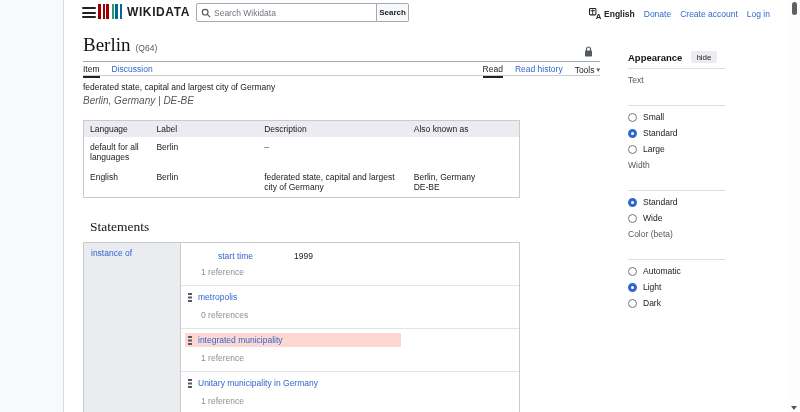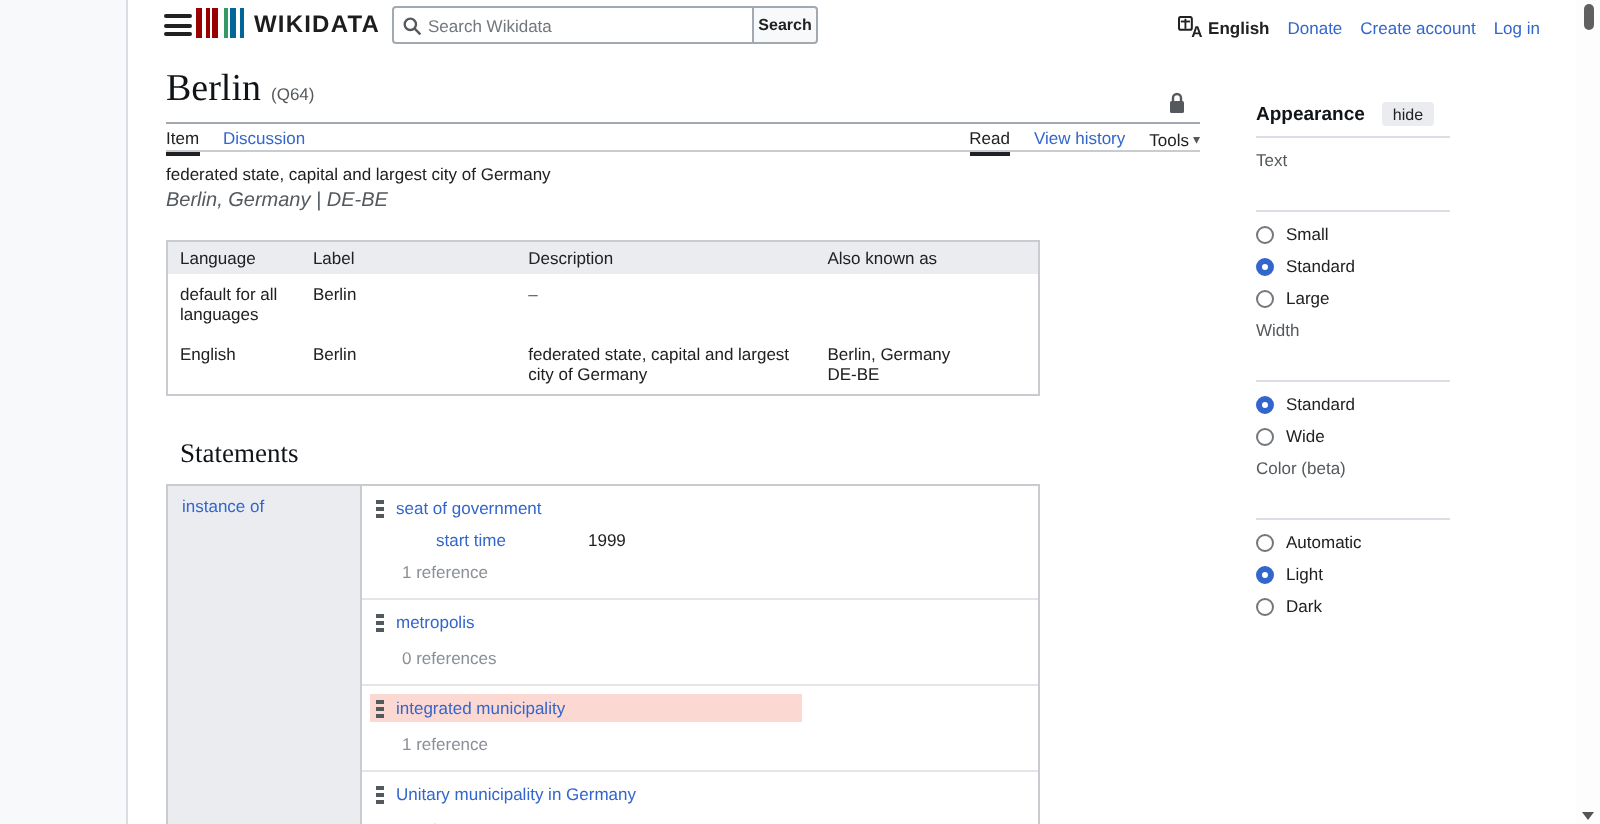--- a/index.html
+++ b/index.html
@@ -145,21 +145,21 @@
     </svg>
   </div>
 
   <div class="tabs-row">
     <div class="tabs-left">
       <span class="tab active">Item</span>
       <a class="tab">Discussion</a>
     </div>
     <div class="tabs-right">
       <span class="tab active">Read</span>
-      <a class="tab">View history</a>
+      <a class="tab">Read history</a>
       <span class="tab tab-tools">
         <span>Tools</span>
         <span class="chev">▾</span>
       </span>
     </div>
   </div>
 
   <div class="desc1">federated state, capital and largest city of Germany</div>
   <div class="desc2">Berlin, Germany | DE-BE</div>
 
@@ -193,24 +193,20 @@
 
   <h2 class="stmt-head">Statements</h2>
 
   <div class="stmt-table">
     <div class="prop-col">
       <a>instance of</a>
     </div>
     <div class="claims-col">
 
       <div class="claim">
-        <div class="claim-main">
-          <span class="rank-icon"></span>
-          <a>seat of government</a>
-        </div>
         <div class="qualifier">
           <a class="qual-prop">start time</a>
           <span class="qual-val">1999</span>
         </div>
         <div class="refs">1 reference</div>
       </div>
 
       <div class="claim">
         <div class="claim-main">
           <span class="rank-icon"></span>

